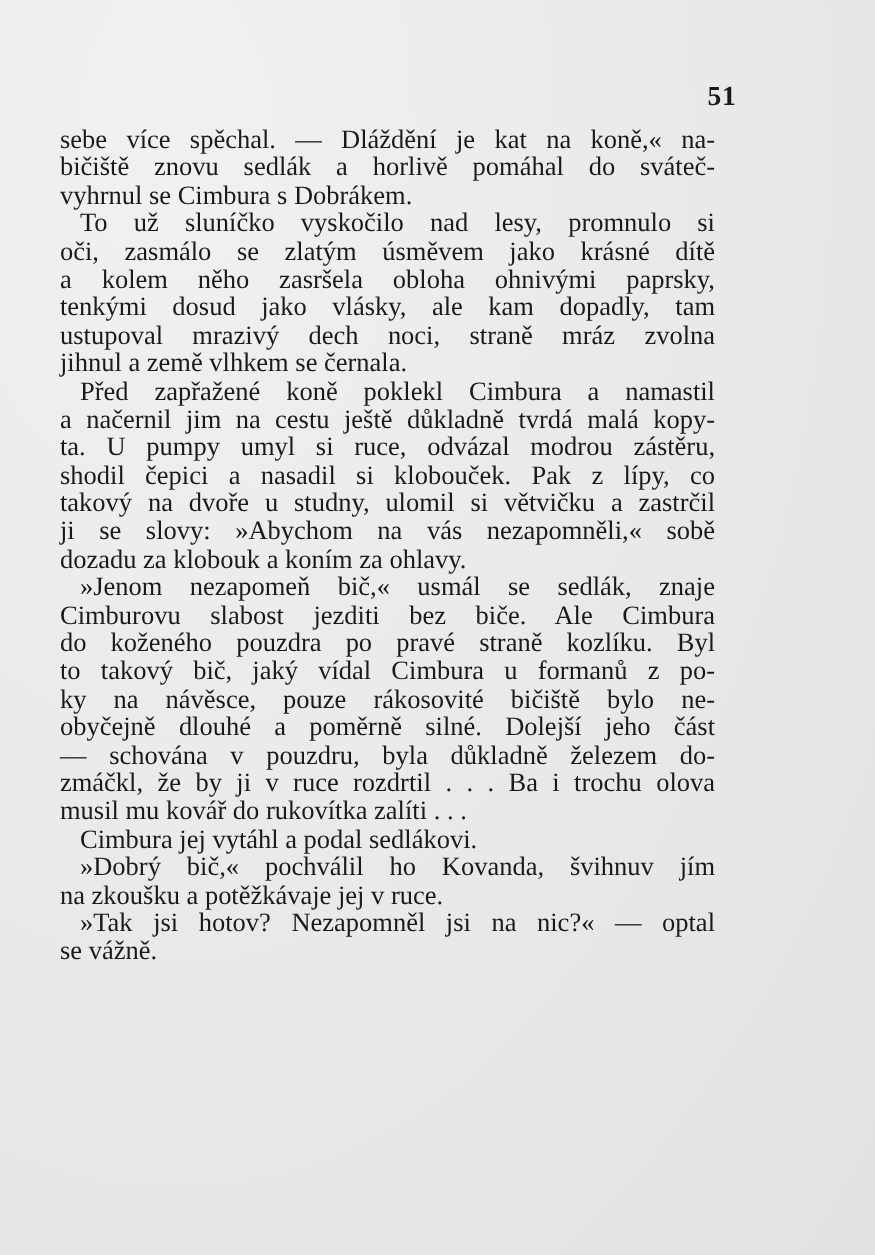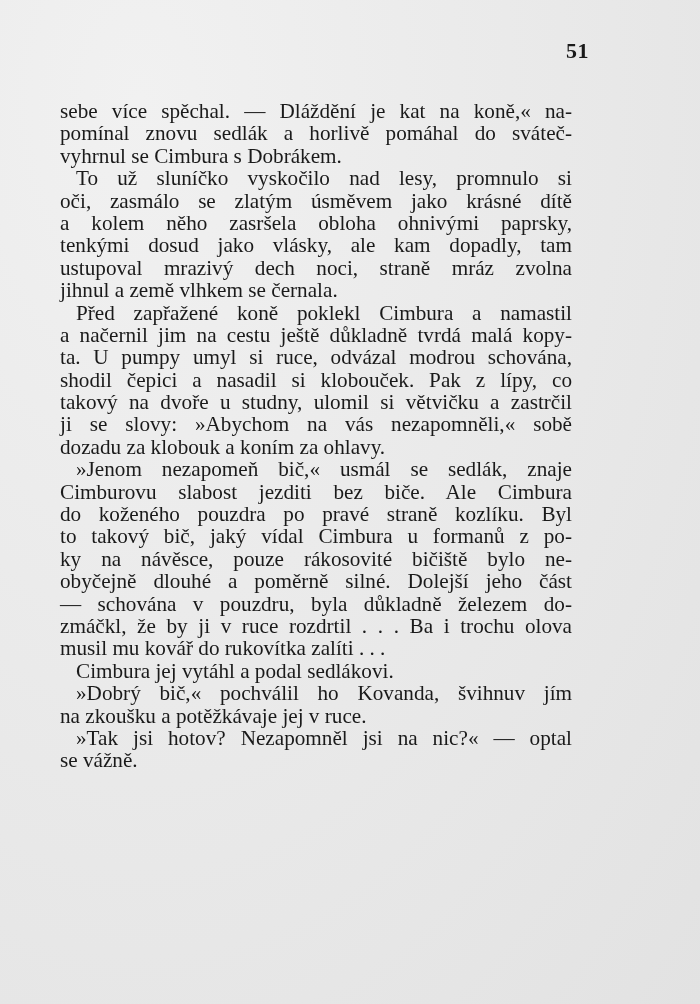--- a/index.html
+++ b/index.html
@@ -5,52 +5,52 @@
   html, body { margin:0; padding:0; }
   body {
     width:700px; height:1004px; overflow:hidden;
     background:#e9e9e9;
     background-image: radial-gradient(ellipse at 20% 10%, #f1f1f1 0%, #e8e8e8 60%, #e2e2e2 100%);
     font-family: "Liberation Serif", "DejaVu Serif", serif;
     color:#1a1a1a;
     position:relative;
   }
   .page-number {
-    position:absolute; left:566px; top:38px;
+    position:absolute; left:566px; top:64px;
     font-size:22px; font-weight:bold; letter-spacing:0.5px;
   }
   .text-block {
     position:absolute; left:48px; top:100px; width:524px;
   }
   .line {
     font-size:21.2px; line-height:22.4px; height:22.4px;
     white-space:nowrap;
-    text-align:justify; text-align-last:justify;margin-left:12px;
+    text-align:justify; text-align-last:justify;
   }
   .line.last { text-align-last:left; }
   .line.indent { padding-left:16px; }
 </style>
 </head>
 <body>
 
 <div class="page-number">51</div>
 
 <div class="text-block" id="text-block">
     <div class="line">sebe více spěchal. — Dláždění je kat na koně,« na-</div>
-    <div class="line">pomínal znovu sedlák a horlivě pomáhal do sváteč-</div>
+    <div class="line">bičiště znovu sedlák a horlivě pomáhal do sváteč-</div>
     <div class="line last">vyhrnul se Cimbura s Dobrákem.</div>
     <div class="line indent">To už sluníčko vyskočilo nad lesy, promnulo si</div>
     <div class="line">oči, zasmálo se zlatým úsměvem jako krásné dítě</div>
     <div class="line">a kolem něho zasršela obloha ohnivými paprsky,</div>
     <div class="line">tenkými dosud jako vlásky, ale kam dopadly, tam</div>
     <div class="line">ustupoval mrazivý dech noci, straně mráz zvolna</div>
     <div class="line last">jihnul a země vlhkem se černala.</div>
     <div class="line indent">Před zapřažené koně poklekl Cimbura a namastil</div>
     <div class="line">a načernil jim na cestu ještě důkladně tvrdá malá kopy-</div>
-    <div class="line">ta. U pumpy umyl si ruce, odvázal modrou schována,</div>
+    <div class="line">ta. U pumpy umyl si ruce, odvázal modrou zástěru,</div>
     <div class="line">shodil čepici a nasadil si klobouček. Pak z lípy, co</div>
     <div class="line">takový na dvoře u studny, ulomil si větvičku a zastrčil</div>
     <div class="line">ji se slovy: »Abychom na vás nezapomněli,« sobě</div>
     <div class="line last">dozadu za klobouk a koním za ohlavy.</div>
     <div class="line indent">»Jenom nezapomeň bič,« usmál se sedlák, znaje</div>
     <div class="line">Cimburovu slabost jezditi bez biče. Ale Cimbura</div>
     <div class="line">do koženého pouzdra po pravé straně kozlíku. Byl</div>
     <div class="line">to takový bič, jaký vídal Cimbura u formanů z po-</div>
     <div class="line">ky na návěsce, pouze rákosovité bičiště bylo ne-</div>
     <div class="line">obyčejně dlouhé a poměrně silné. Dolejší jeho část</div>

